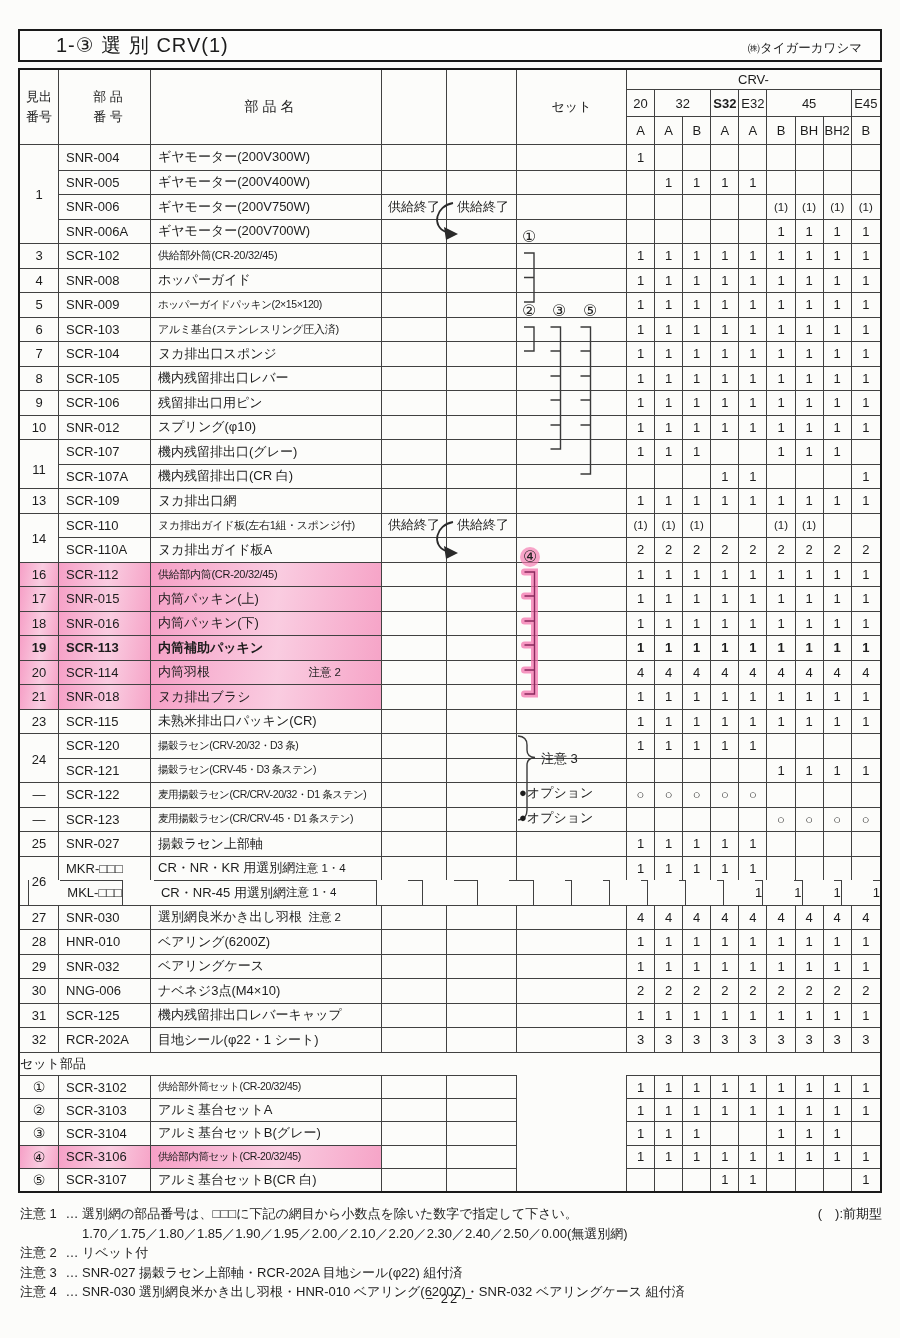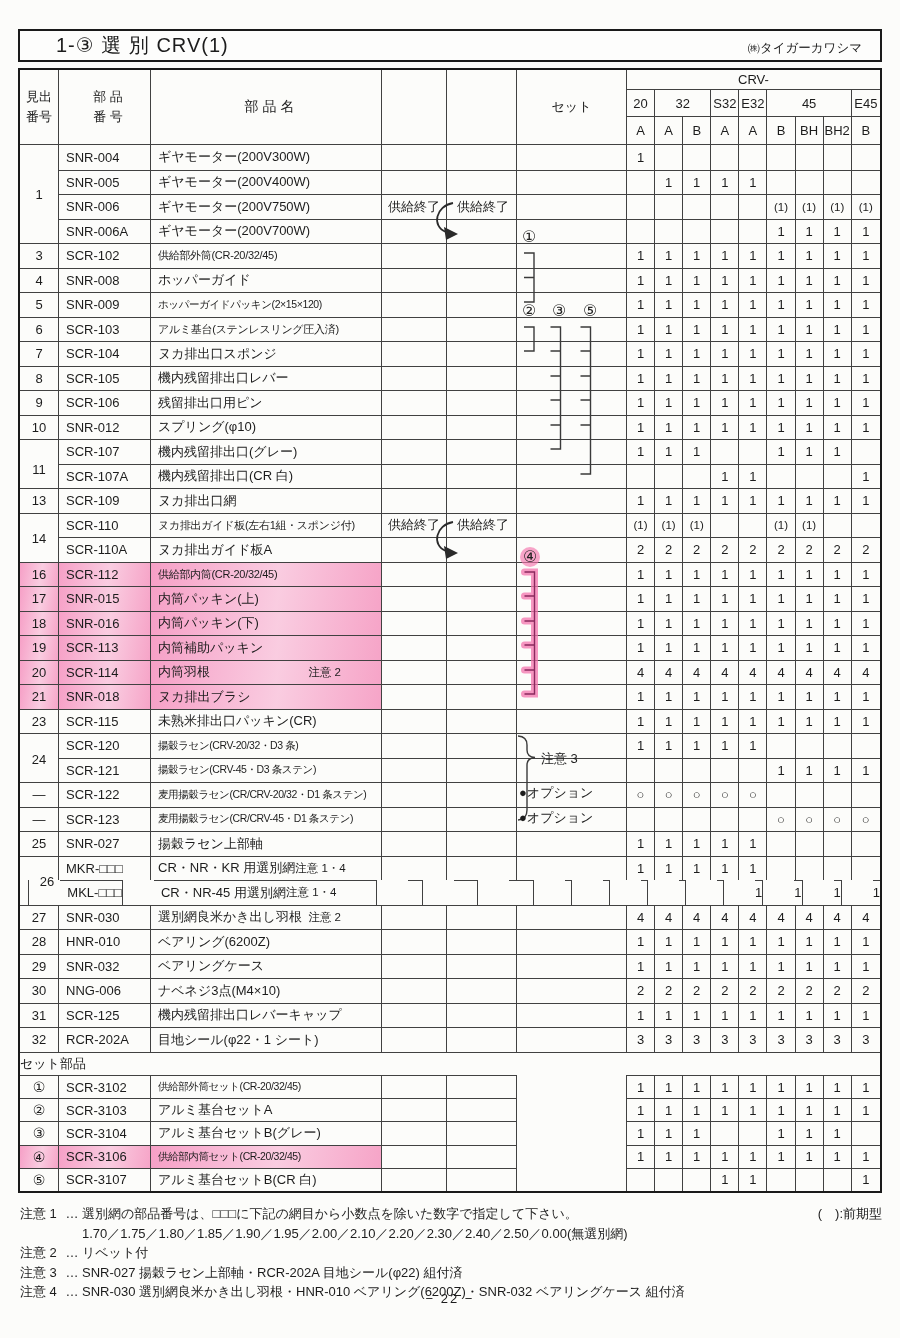--- a/index.html
+++ b/index.html
@@ -83,21 +83,21 @@
       </div>
       <div class="hc w3" style="font-size:14px;">部 品 名</div>
       <div class="hc w4"></div>
       <div class="hc w5" style="justify-content:center;padding-left:0;"></div>
       <div class="hc w6">セット</div>
       <div class="hright">
         <div class="crvrow">CRV-</div>
         <div class="grprow" id="grprow">
             <div class="gc" style="width: 28.1px;">20</div>
             <div class="gc" style="width: 56.2px;">32</div>
-            <div class="gc" style="width: 28.1px;">S32</div>
+            <div class="gc" style="width: 28.1px; font-weight: bold;">S32</div>
             <div class="gc" style="width: 28.1px;">E32</div>
             <div class="gc" style="width: 84.3px;">45</div>
             <div class="gc" style="width: 28.1px;">E45</div>
           </div>
         <div class="subrow" id="subrow">
             <div class="sc" style="width: 28.1px;">A</div>
             <div class="sc" style="width: 28.1px;">A</div>
             <div class="sc" style="width: 28.1px;">B</div>
             <div class="sc" style="width: 28.1px;">A</div>
             <div class="sc" style="width: 28.1px;">A</div>
@@ -512,21 +512,21 @@
           <div class="c wq bt">1</div>
           <div class="c wq bt">1</div>
           <div class="c wq bt">1</div>
           <div class="c wq bt">1</div>
           <div class="c wq bt">1</div>
           <div class="c wq bt">1</div>
           <div class="c wq bt">1</div>
           <div class="c wq bt">1</div>
           <div class="c wq bt nbr">1</div>
         </div>
-        <div class="r" style="height: 24.5px;">
+        <div class="r" style="height: 24.5px; font-weight: bold;">
           <div class="c w1 bt hl">
             <div class="spanlbl">19</div>
           </div>
           <div class="c w2 bt hl">SCR-113</div>
           <div class="c w3 bt hl">
             <div class="nm">内筒補助パッキン</div>
           </div>
           <div class="c w4 bt"></div>
           <div class="c w5 bt"></div>
           <div class="c w6 bt"></div>
@@ -702,21 +702,21 @@
           <div class="c wq bt">1</div>
           <div class="c wq bt">1</div>
           <div class="c wq bt">1</div>
           <div class="c wq bt"></div>
           <div class="c wq bt"></div>
           <div class="c wq bt"></div>
           <div class="c wq bt nbr"></div>
         </div>
         <div class="r" style="height: 24.5px;">
           <div class="c w1 bt">
-            <div class="spanlbl" style="top: 24.5px; transform: translateY(-50%); margin-left: 8px;">26</div>
+            <div class="spanlbl" style="top: 24.5px; transform: translateY(-50%);">26</div>
           </div>
           <div class="c w2 bt">MKR-□□□</div>
           <div class="c w3 bt">
             <div class="nm">CR・NR・KR 用選別網</div>
             <div class="note-tag">注意 1・4</div>
           </div>
           <div class="c w4 bt"></div>
           <div class="c w5 bt"></div>
           <div class="c w6 bt"></div>
           <div class="c wq bt">1</div>

